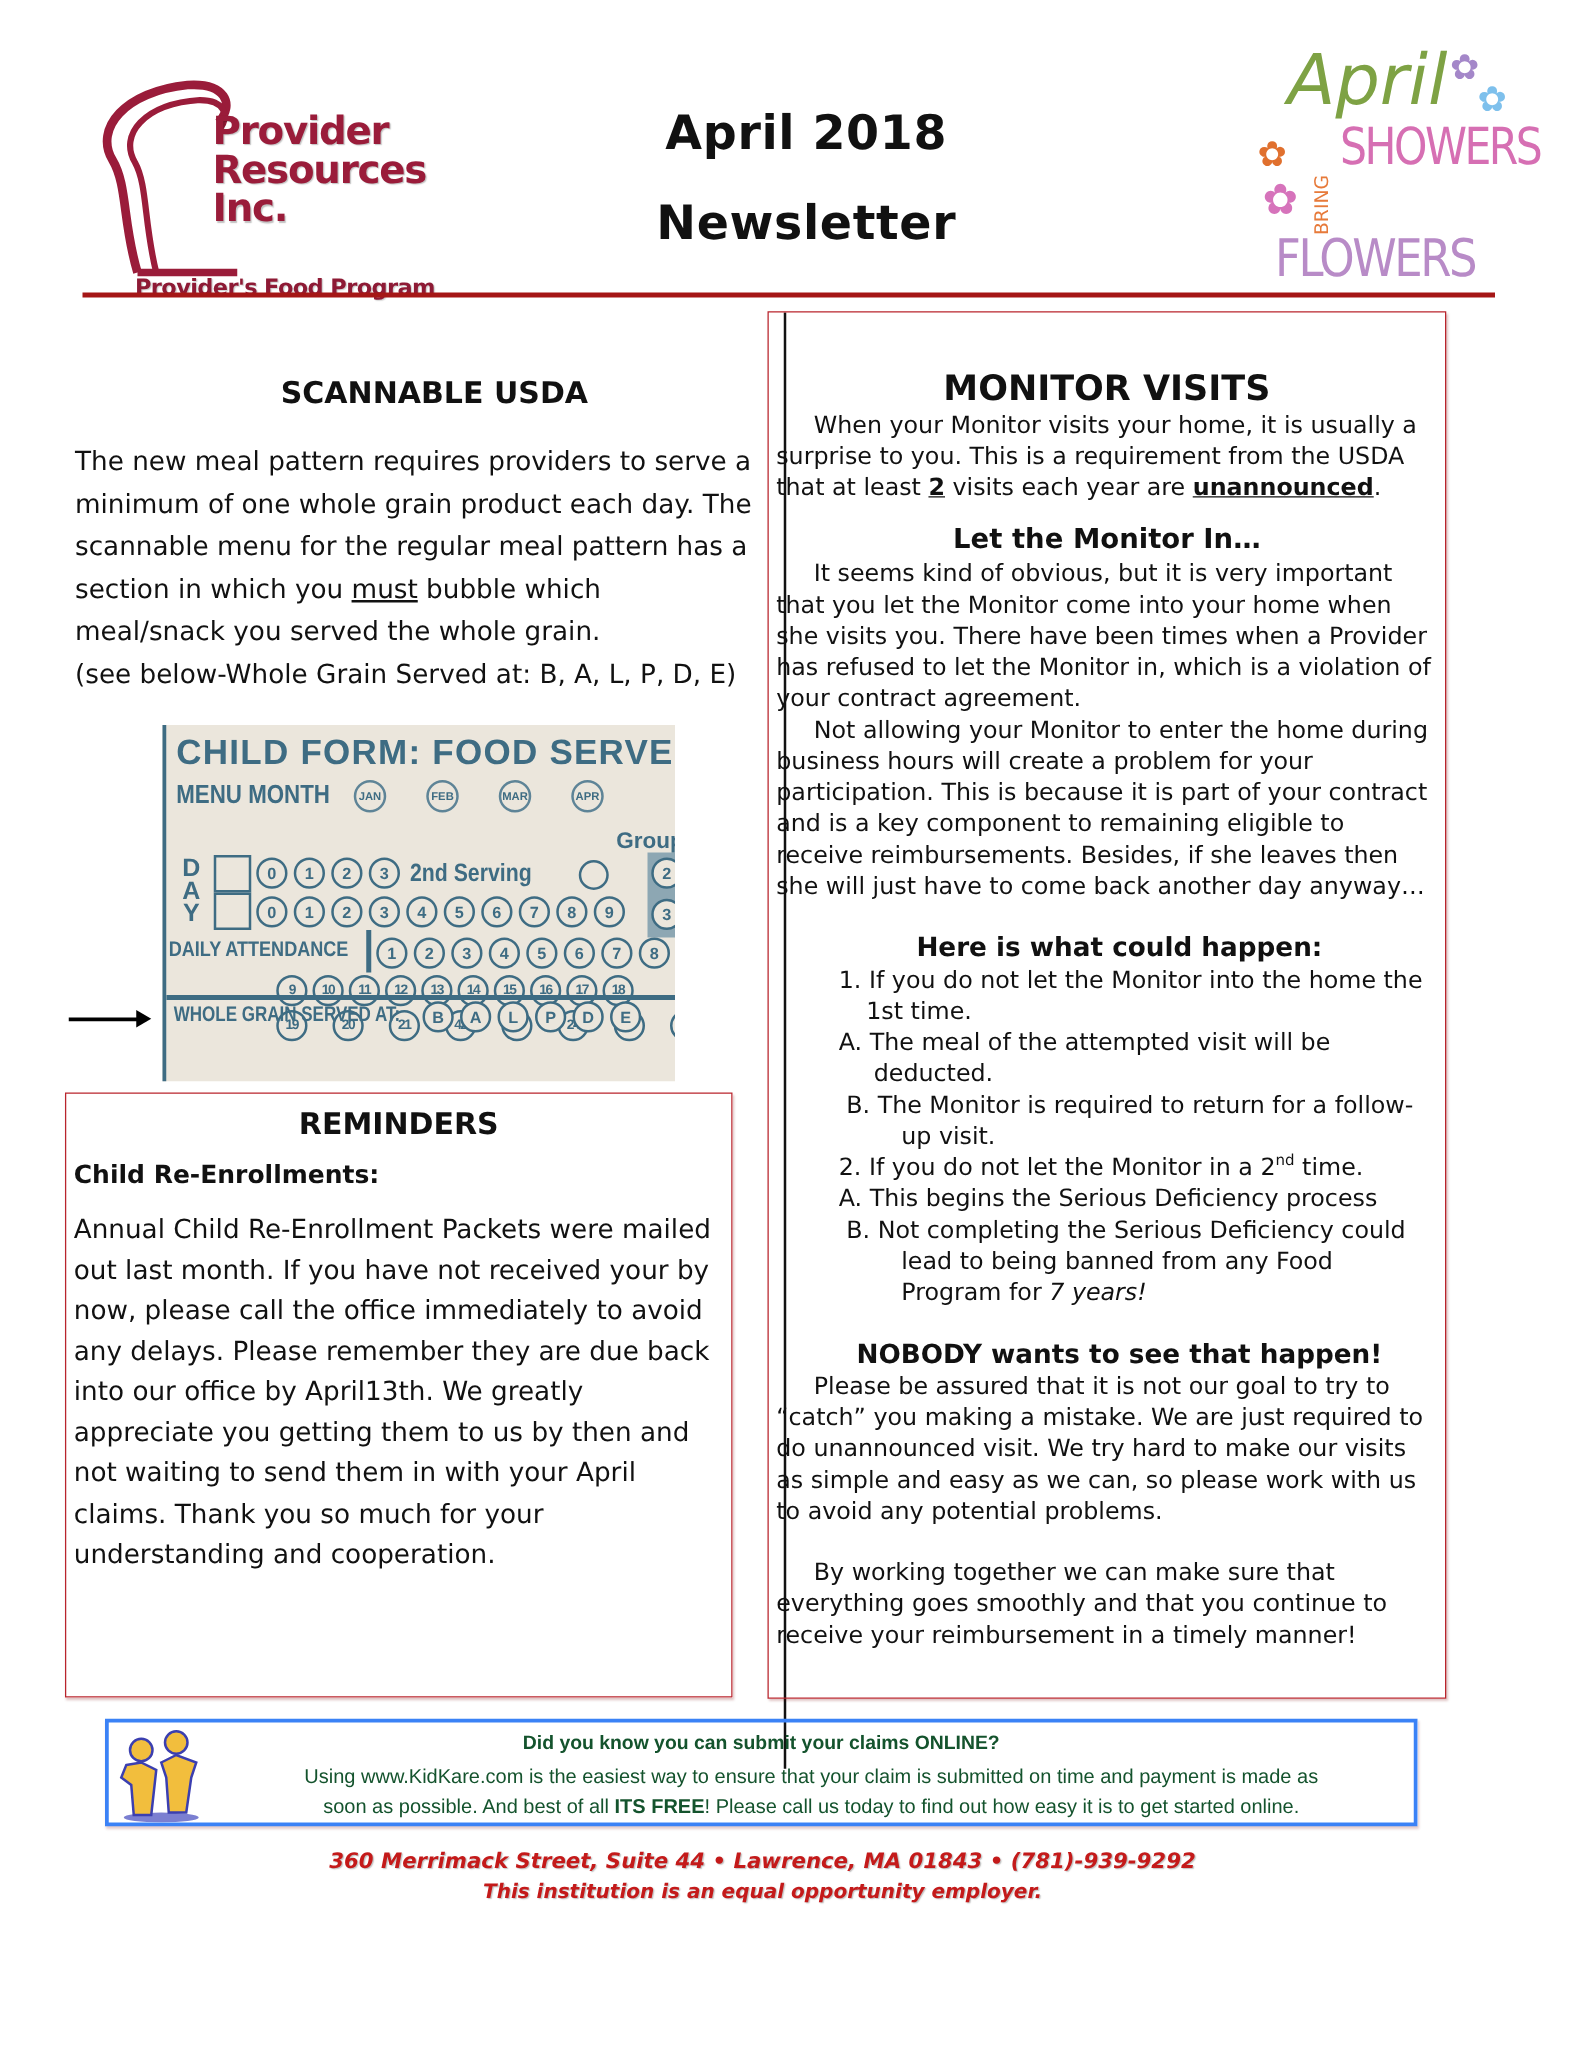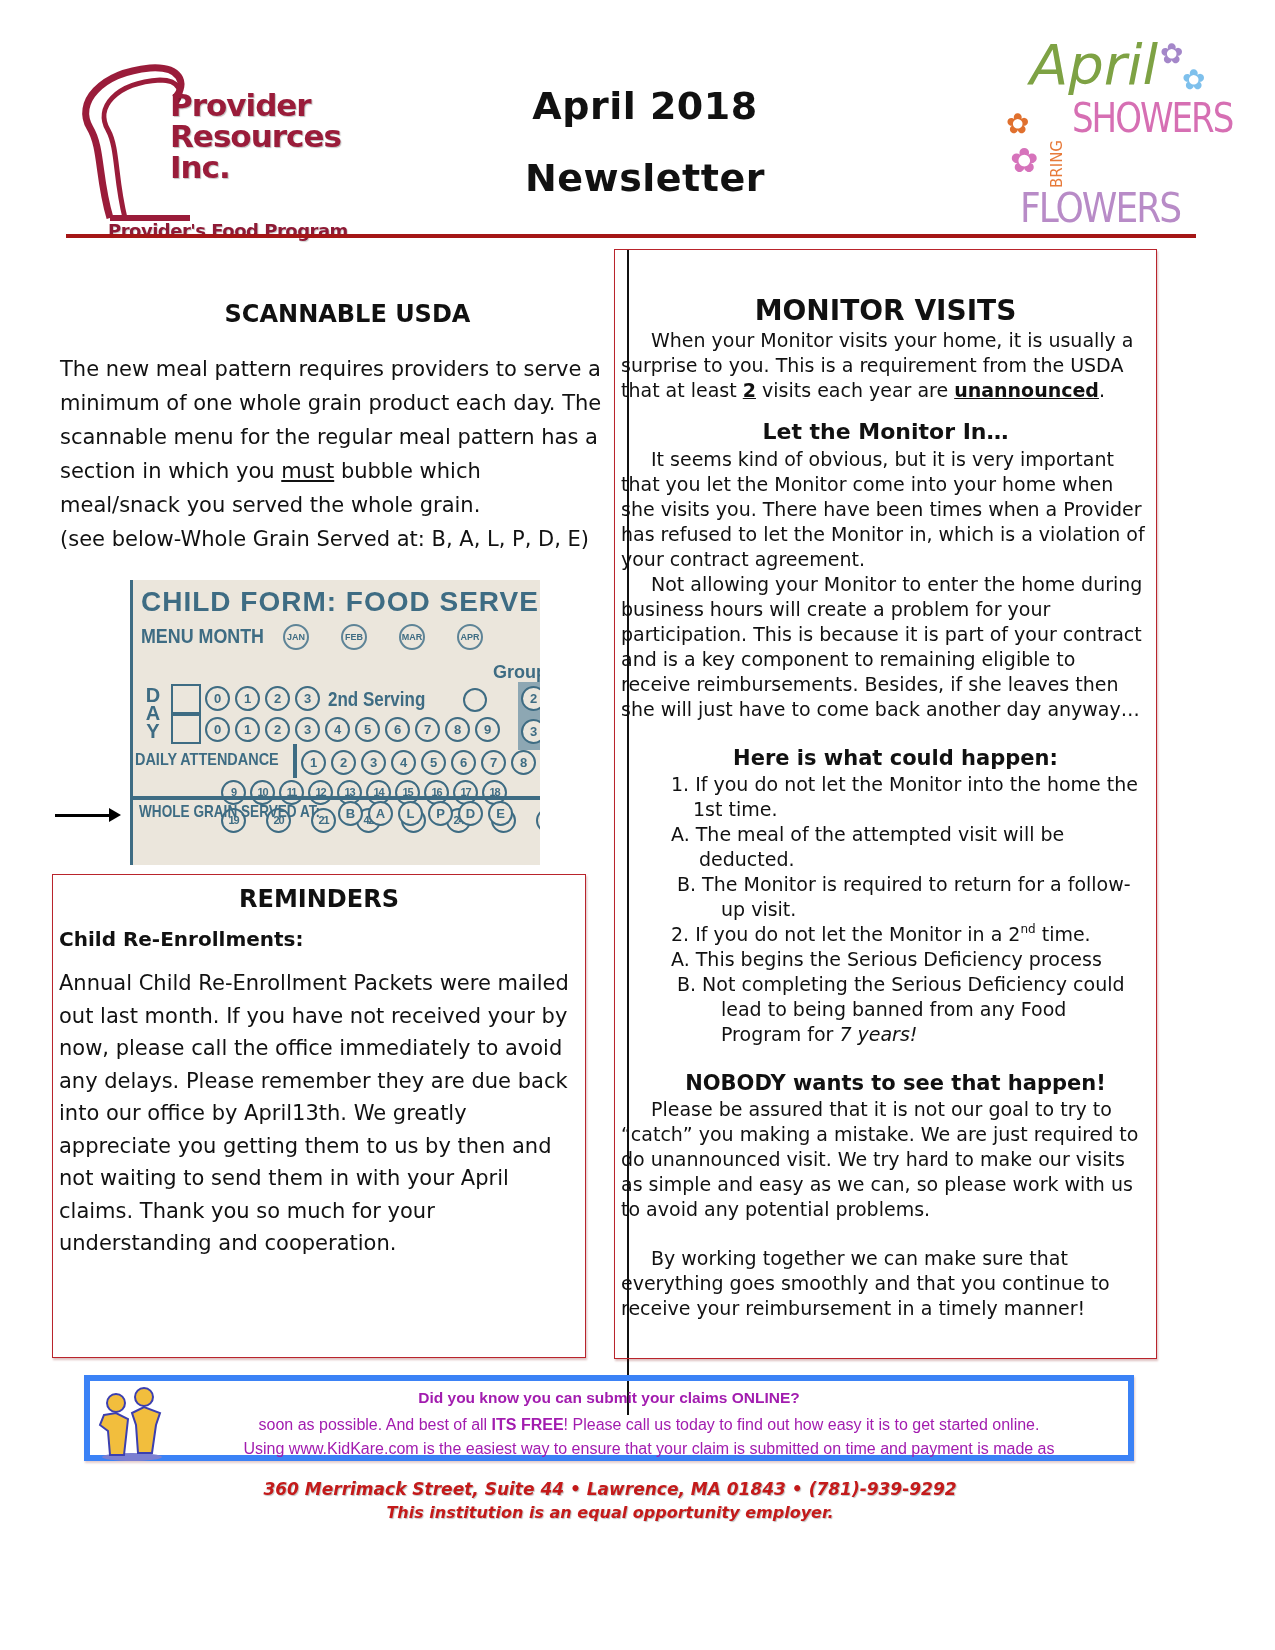--- a/index.html
+++ b/index.html
@@ -73,21 +73,21 @@
   .monitor u { text-decoration: underline; font-weight: bold; }
   .monitor .step { padding-left: 20px; }
   .monitor .step .hang { padding-left: 52px; text-indent: -22px; }
   .monitor .sub-a { padding-left: 58px; text-indent: -28px; }
   .monitor .sub-b { padding-left: 80px; text-indent: -44px; }
   .monitor sup { font-size: 12px; vertical-align: 8px; line-height: 0; }
   .monitor em { font-style: italic; }
   .gap { height: 24px; }
 
   
-  .banner { position: absolute; left: 84px; top: 1375px; width: 1050px; height: 86px; border: 6px solid #3b82f6; box-shadow: 1px 2px 2px rgba(120,0,0,0.2); color: #a21caf; font-family: "Liberation Sans", sans-serif; text-align: center; }
+  .banner { position: absolute; left: 84px; top: 1375px; width: 1050px; height: 86px; border: 3px solid #3b82f6; box-shadow: 1px 2px 2px rgba(120,0,0,0.2); color: #14532d; font-family: "Liberation Sans", sans-serif; text-align: center; }
   .banner .kids { position: absolute; left: 6px; top: 4px; }
   .banner .b-title { position: absolute; left: 0; right: 0; top: 8px; font-weight: bold; font-size: 15.5px; }
   .banner .b-text { position: absolute; left: 90px; right: 10px; top: 32px; font-size: 16px; line-height: 24px; }
 
   
   .footer { position: absolute; left: 0; top: 1476px; width: 1220px; text-align: center; color: #c41a1a; font-family: "DejaVu Sans", sans-serif; font-weight: bold; font-style: italic; }
   .footer .addr { font-size: 17px; line-height: 26px; text-shadow: 1px 1px 1px rgba(0,0,0,0.25); }
   .footer .eoe { font-size: 16px; line-height: 22px; text-shadow: 1px 1px 1px rgba(0,0,0,0.25); }
 </style>
 </head>
@@ -262,21 +262,21 @@
 <div class="banner">
   <svg class="kids" width="72" height="76" viewBox="0 0 72 76">
     <ellipse cx="36" cy="72" rx="30" ry="4" fill="#7b7fd1"></ellipse>
     <circle cx="20" cy="18" r="9" fill="#f2be3d" stroke="#3b3fb0" stroke-width="2"></circle>
     <circle cx="48" cy="12" r="9" fill="#f2be3d" stroke="#3b3fb0" stroke-width="2"></circle>
     <path d="M8 30 L20 28 L32 34 L28 70 L14 70 L12 46 L4 40 Z" fill="#f2be3d" stroke="#3b3fb0" stroke-width="2"></path>
     <path d="M36 28 L48 22 L64 28 L60 40 L56 68 L42 68 L40 40 Z" fill="#f2be3d" stroke="#3b3fb0" stroke-width="2"></path>
   </svg>
   <div class="b-title">Did you know you can submit your claims ONLINE?</div>
   <div class="b-text">
+    <div>Using www.KidKare.com is the easiest way to ensure that your claim is submitted on time and payment is made as</div>
     <div><span>soon as possible. And best of all </span><b>ITS FREE</b><span>!  Please call us today to find out how easy it is to get started online.</span></div>
-    <div>Using www.KidKare.com is the easiest way to ensure that your claim is submitted on time and payment is made as</div>
   </div>
 </div>
 
 <div class="footer">
   <div class="addr">360 Merrimack Street, Suite 44  •  Lawrence, MA 01843  •  (781)-939-9292</div>
   <div class="eoe">This institution is an equal opportunity employer.</div>
 </div>
 
 </body></html>

